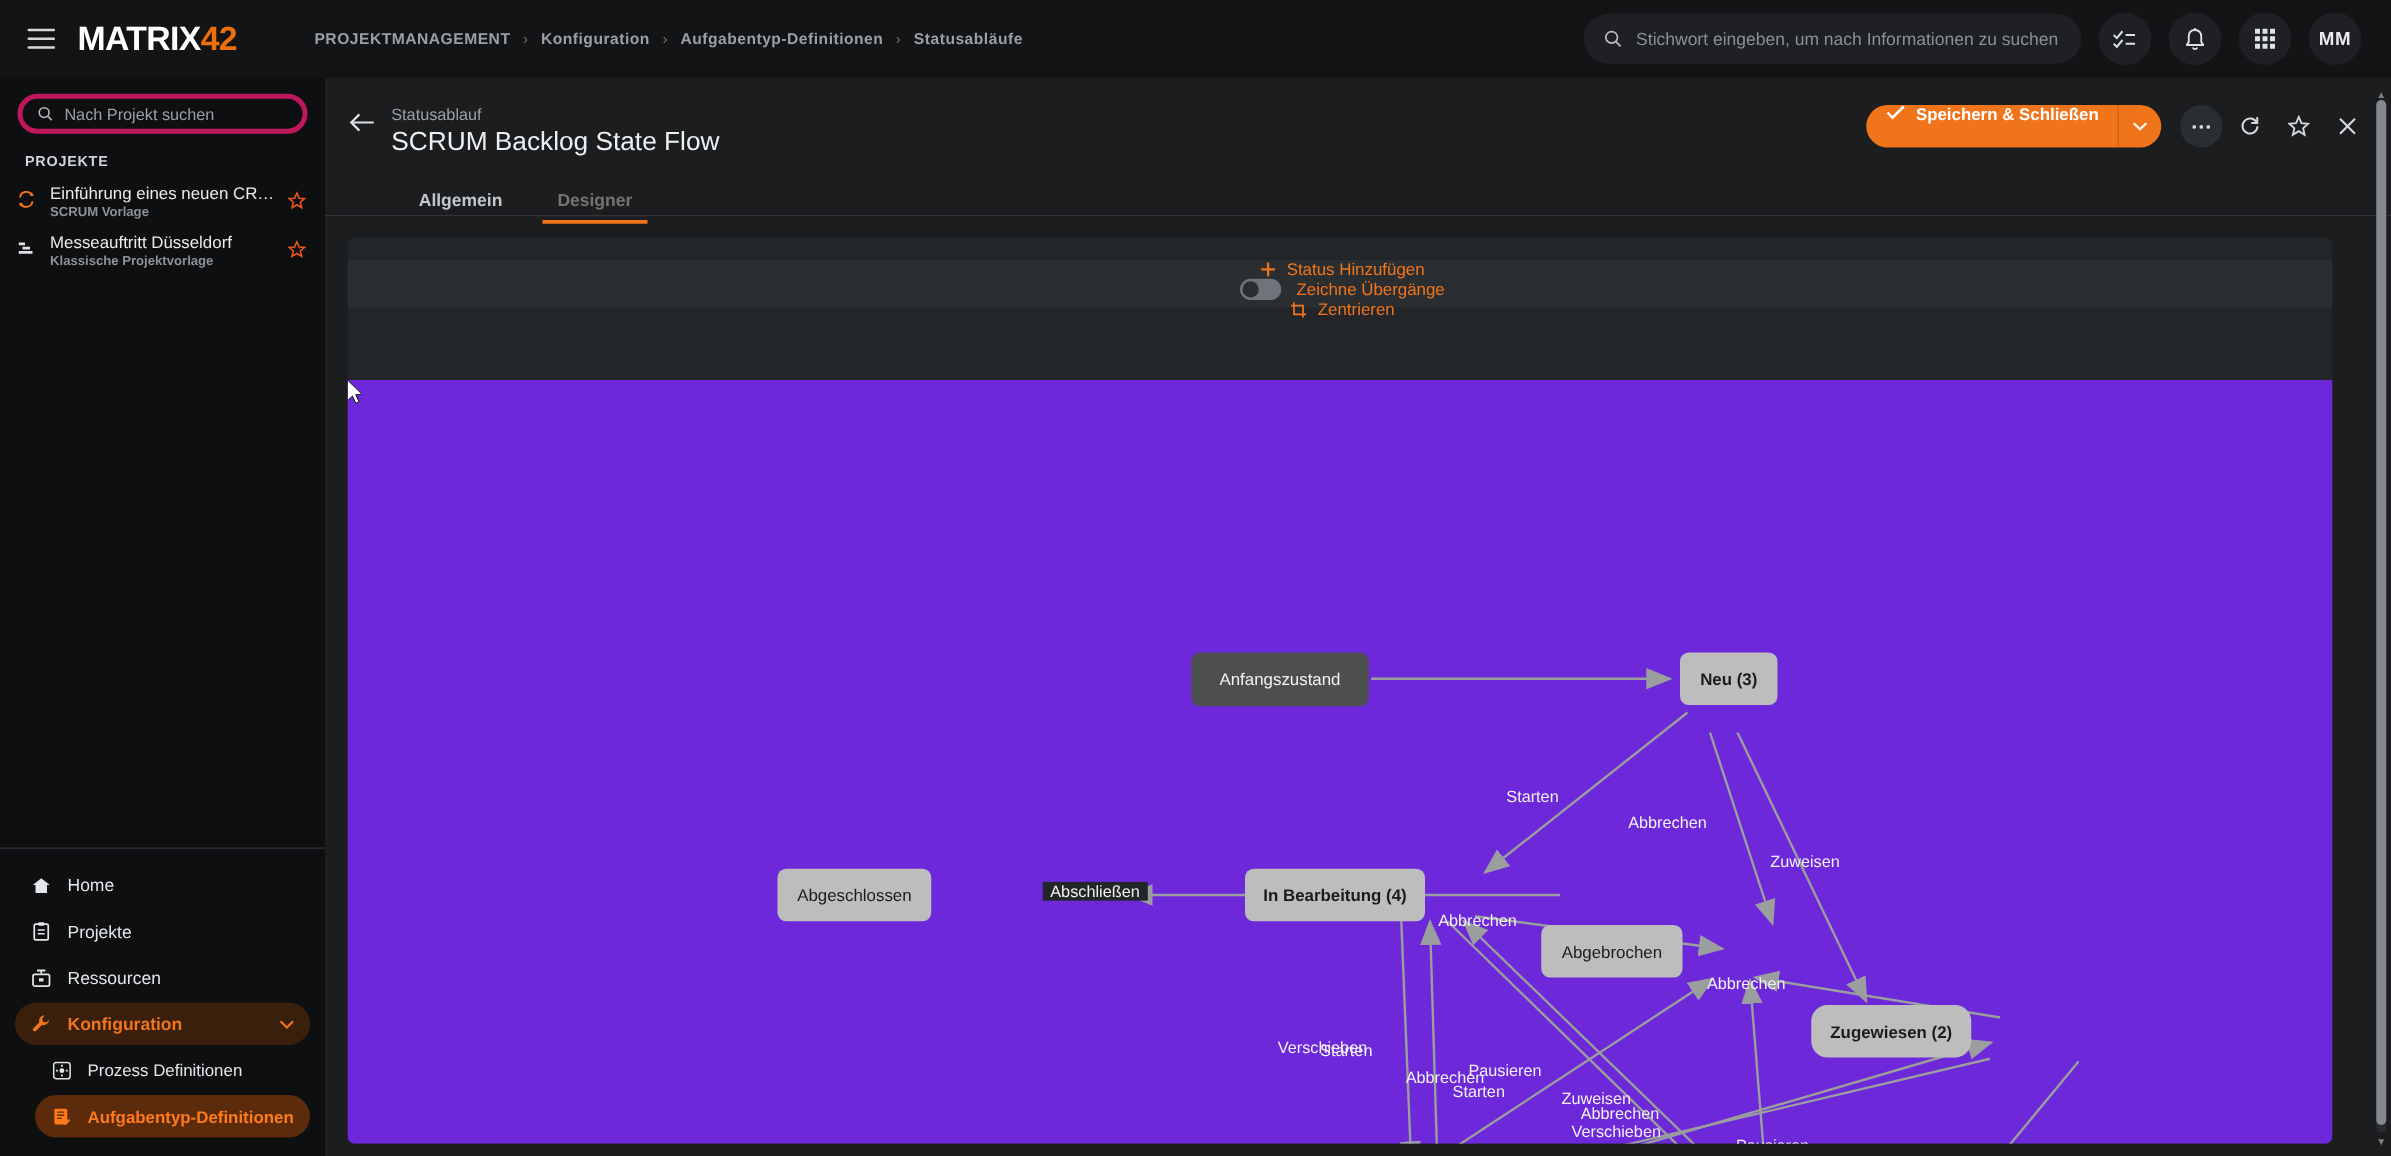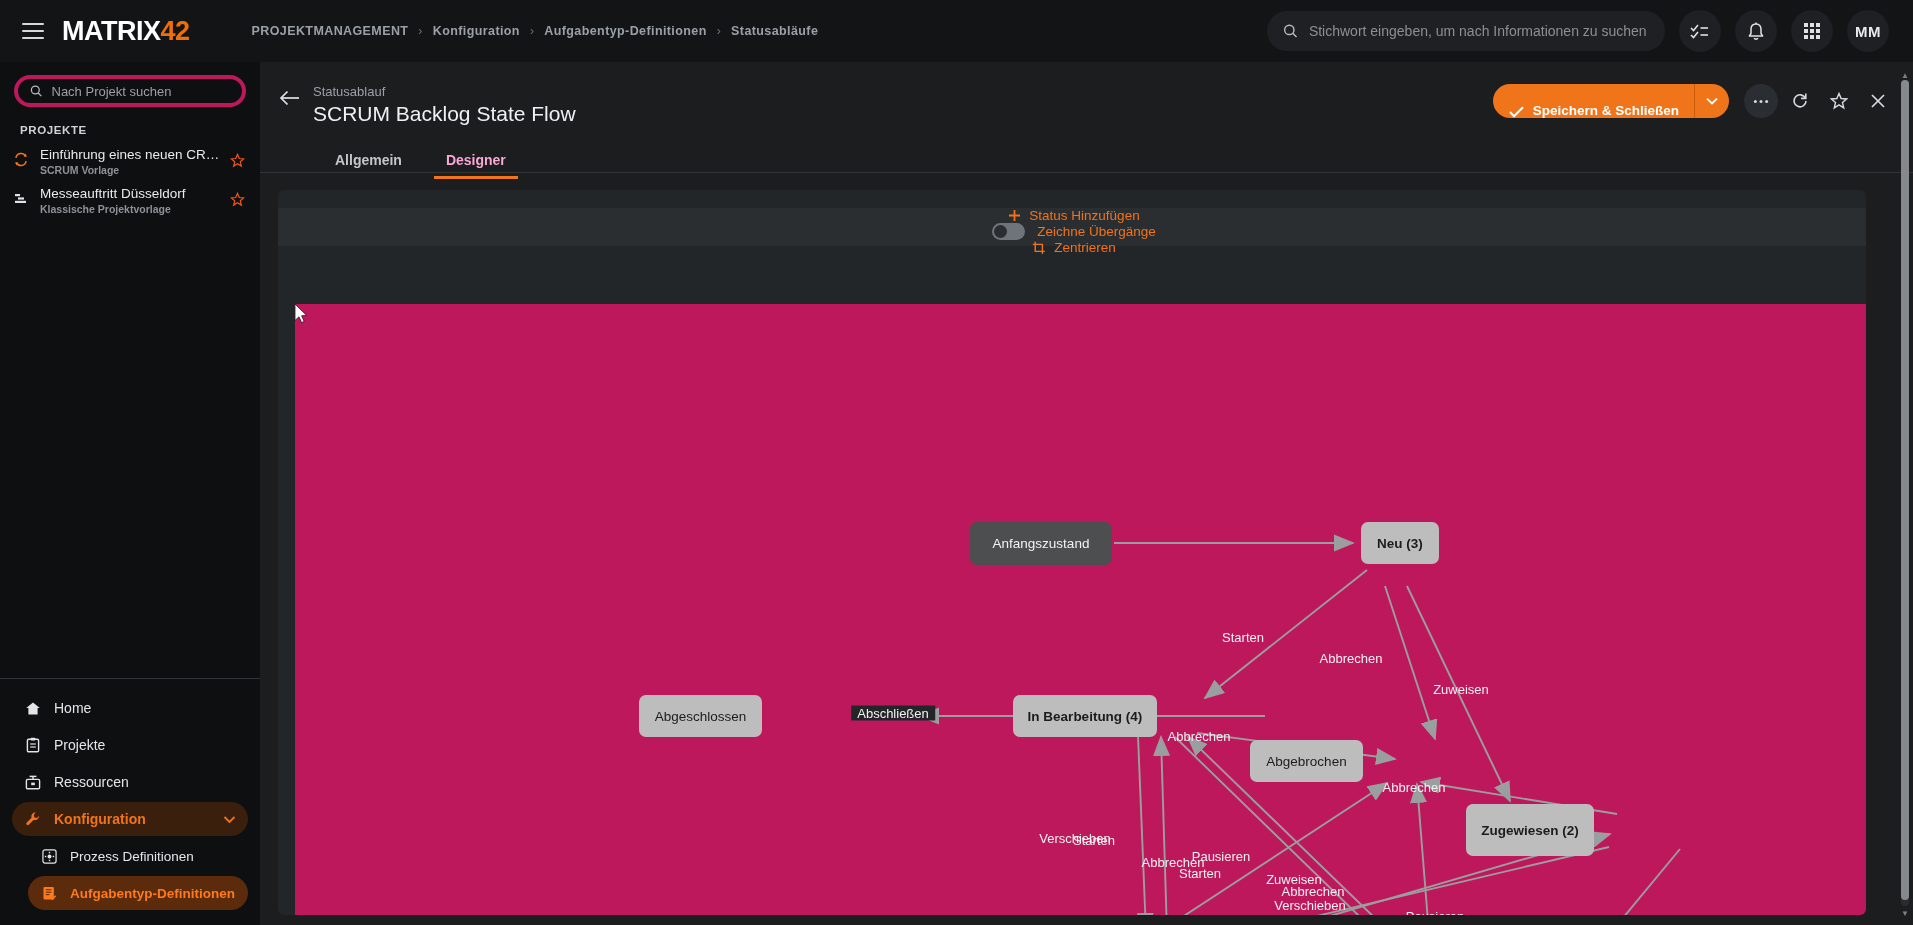--- a/index.html
+++ b/index.html
@@ -116,36 +116,36 @@
     display: flex; align-items: center; justify-content: center; cursor: pointer;
   }
   #page-eyebrow { position: absolute; left: 53px; top: 22px; font-size: 13px; color: #9ba0a5; }
   #page-title { position: absolute; left: 53px; top: 40px; font-size: 21px; color: #eef1f3; }
 
   #tabs { position: absolute; left: 53px; top: 82px; display: flex; gap: 0; }
   .tab {
     font-size: 14px; color: #c3c7cb; padding: 8px 22px 11px 22px;
     cursor: pointer; font-weight: bold; position: relative;
   }
-  .tab.active { color: #f9a8d4; }
+  .tab.active { color: #737373; }
   .tab.active:after {
     content:''; position: absolute; left: 10px; right: 10px; bottom: 0;
     height: 3px; background: #f0741a;
   }
   #tab-underline {
     position: absolute; left: 0; top: 110px; width: 1653px; height: 1px; background: #303438;
   }
 
   #actions { position: absolute; right: 18px; top: 22px; display: flex; align-items: center; gap: 5px; }
   #save-split {
     display: flex; align-items: center; height: 34px; border-radius: 17px;
     background: #f0741a; cursor: pointer; overflow: hidden;
   }
   #save-main {
-    display: flex; align-items: flex-end; gap: 9px; padding: 0 15px 0 16px;
+    display: flex; align-items: flex-start; gap: 9px; padding: 0 15px 0 16px;
     height: 100%; color: #fff; font-size: 13.5px; font-weight: bold;
     border-right: 1px solid #c95d0d;
   }
   #save-caret { display: flex; align-items: center; justify-content: center; width: 34px; height: 100%; }
   .act-btn {
     width: 34px; height: 34px; border-radius: 50%; display: flex;
     align-items: center; justify-content: center; cursor: pointer; color: #d6d9dc;
   }
   .act-btn.filled { background: #2a2d31; margin-left: 10px; }
 
@@ -168,22 +168,22 @@
     width: 33px; height: 17px; border-radius: 9px; background: #6e7479;
     position: relative; flex: 0 0 33px;
   }
   #toggle .knob {
     position: absolute; left: 2px; top: 2px; width: 13px; height: 13px;
     border-radius: 50%; background: #2b2e31;
   }
   #toggle-label { font-size: 13.5px; color: #f0741a; }
 
   #canvas {
-    position: absolute; left: 17px; top: 114px; width: 1588px; height: 611px;
-    background: #be185d;
+    position: absolute; left: 0; top: 114px; width: 1588px; height: 611px;
+    background: #6d28d9;
   }
   #canvas svg { position: absolute; left: 0; top: 0; }
 
   .node {
     position: absolute; border-radius: 7px; display: flex;
     align-items: center; justify-content: center;
     font-size: 13.5px; color: #1a1c1e; background: #bdbdbd;
     white-space: nowrap; cursor: pointer; padding: 0 14px;
   }
   .node.bold { font-weight: bold; }
@@ -545,21 +545,21 @@
       </div>
       <div class="node" style="left:344px; top:391px; width:123px; height:42px;">
         <span>Abgeschlossen</span>
       </div>
       <div class="node bold" style="left:718px; top:391px; width:144px; height:42px;">
         <span>In Bearbeitung (4)</span>
       </div>
       <div class="node" style="left:955px; top:436px; width:113px; height:42px;">
         <span>Abgebrochen</span>
       </div>
-      <div class="node bold" style="left:1171px; top:500px; width:128px; height:52px;">
+      <div class="node bold" style="left:1171px; top:500px; width:128px; height:42px;border-radius:13px;">
         <span>Zugewiesen (2)</span>
       </div>
 
       <div class="edge-label" style="left:948px;  top:333px;">Starten</div>
       <div class="edge-label" style="left:1056px; top:354px;">Abbrechen</div>
       <div class="edge-label" style="left:1166px; top:385px;">Zuweisen</div>
       <div class="edge-label" style="left:598px;  top:409px; background:#232628; padding:0 6px;">Abschließen</div>
       <div class="edge-label" style="left:904px;  top:432px;">Abbrechen</div>
       <div class="edge-label" style="left:1119px; top:483px;">Abbrechen</div>
       <div class="edge-label" style="left:780px;  top:534px;">Verschieben</div>

